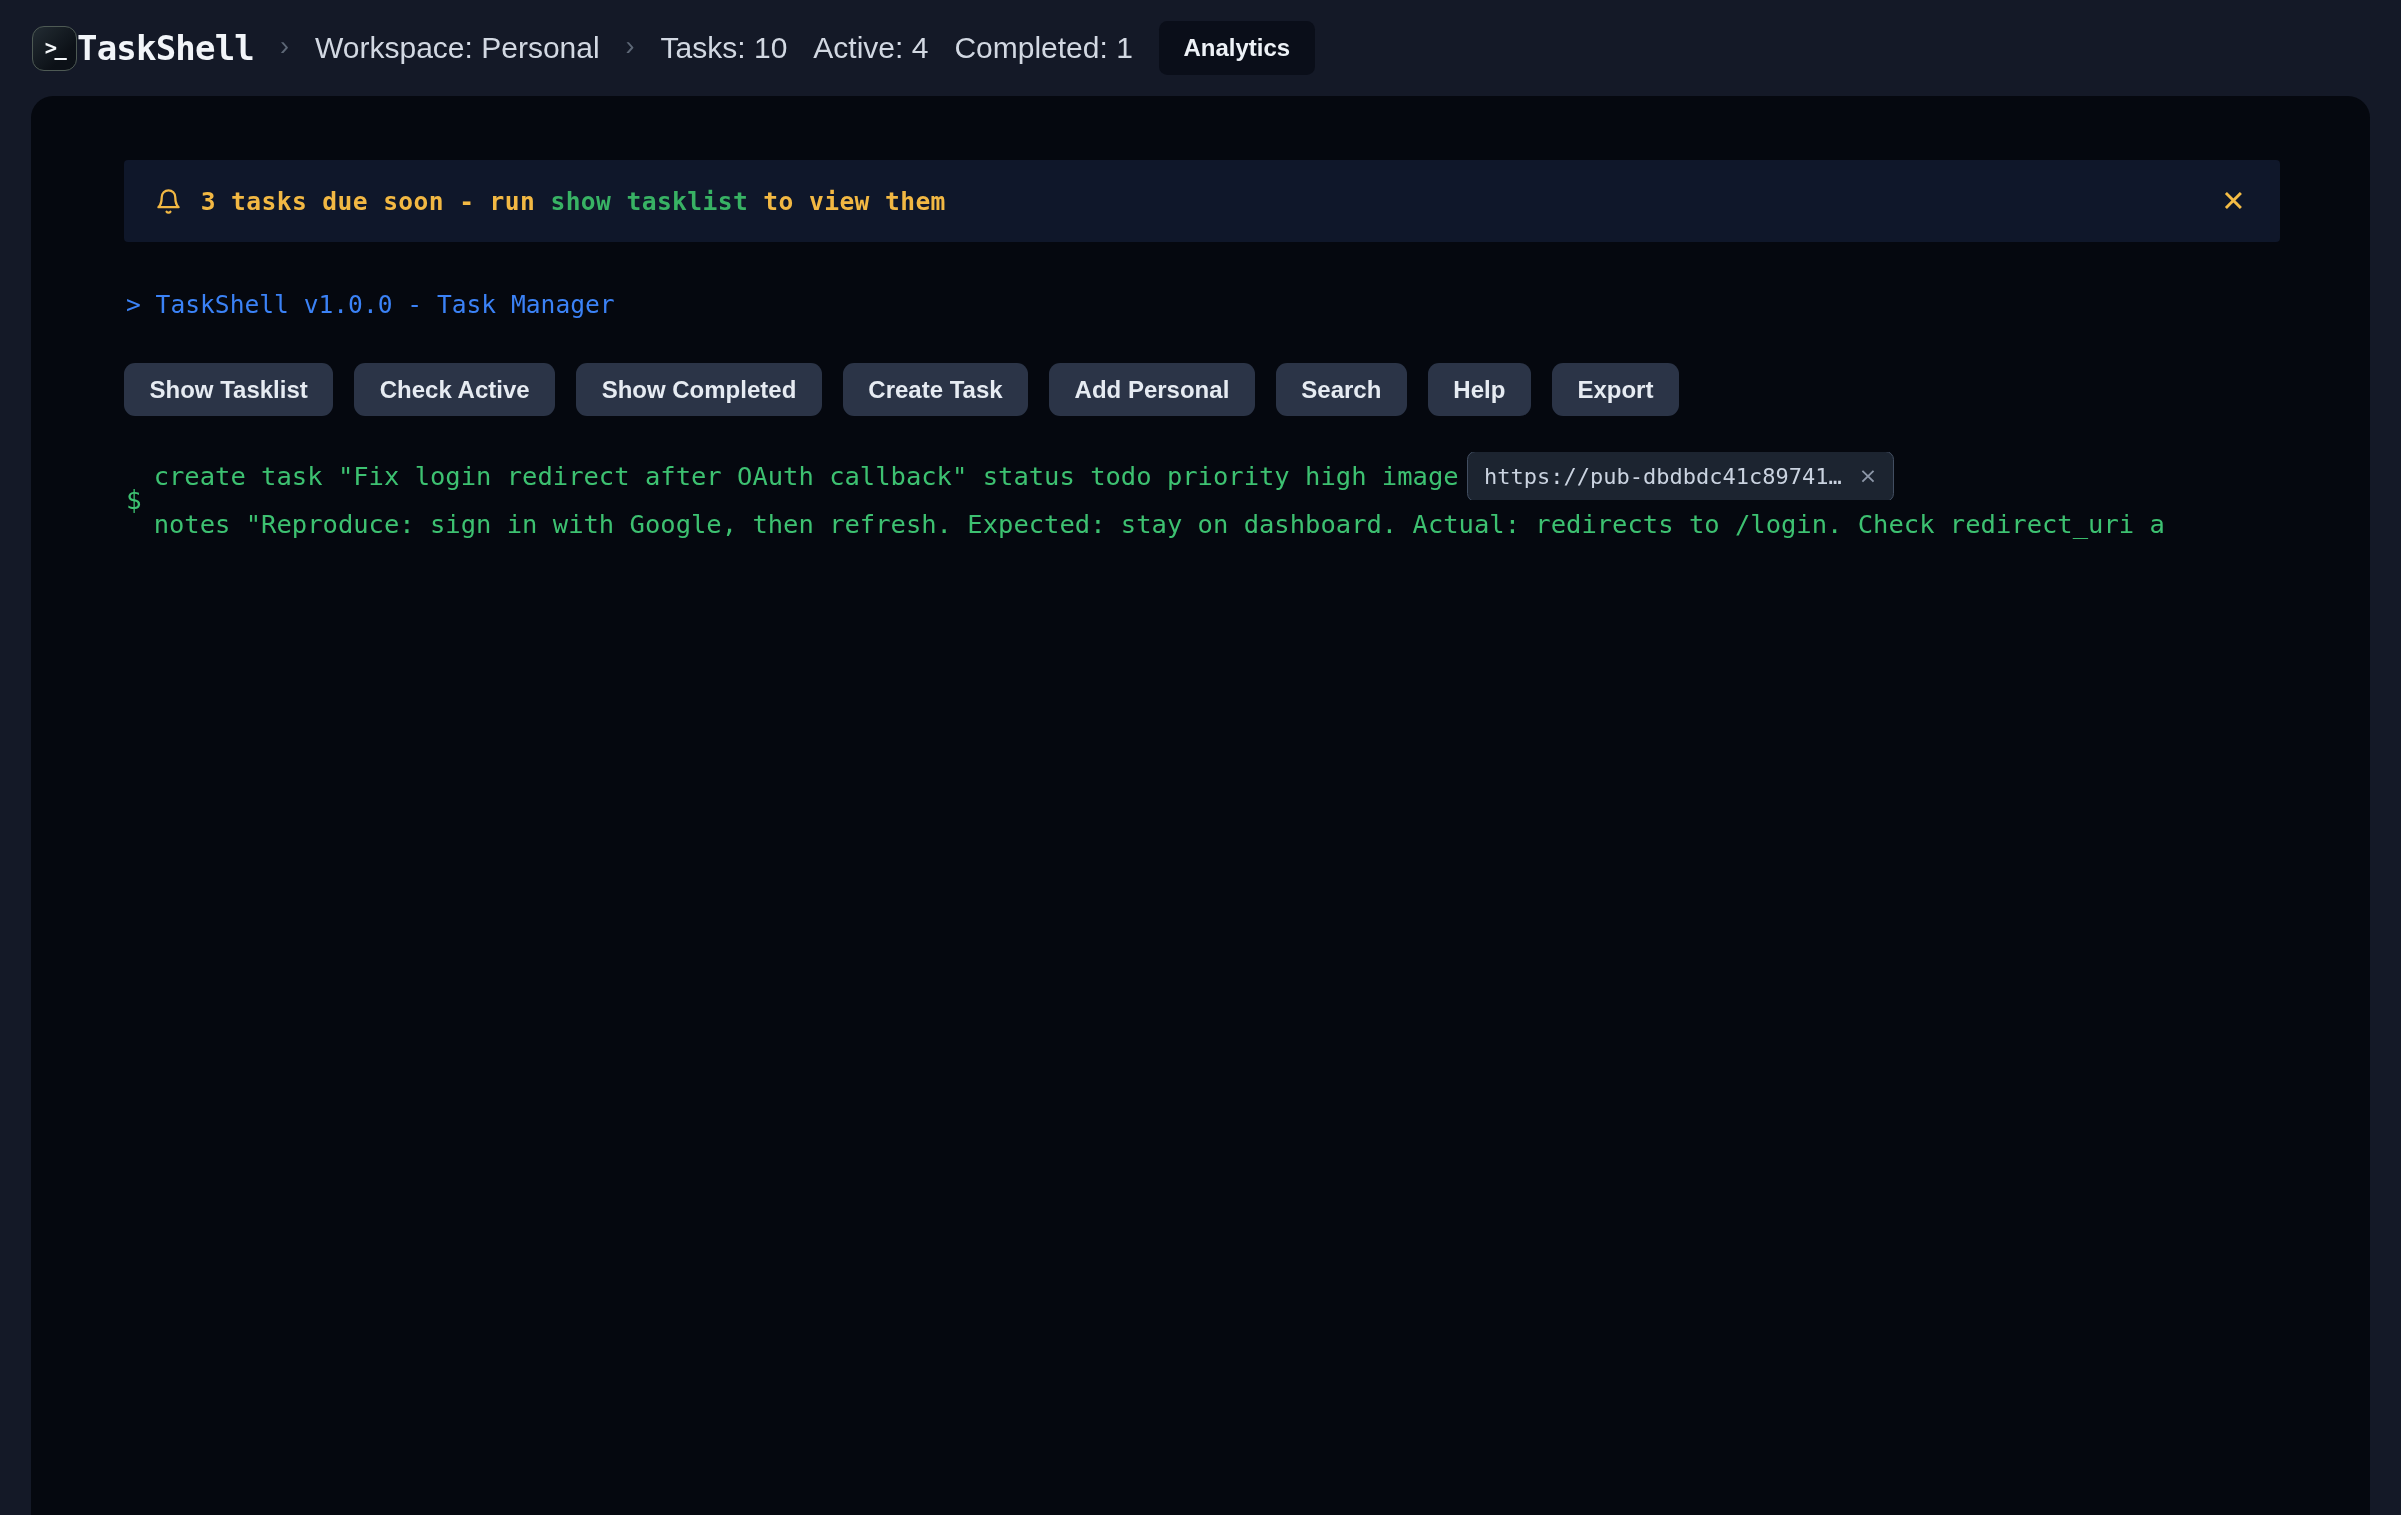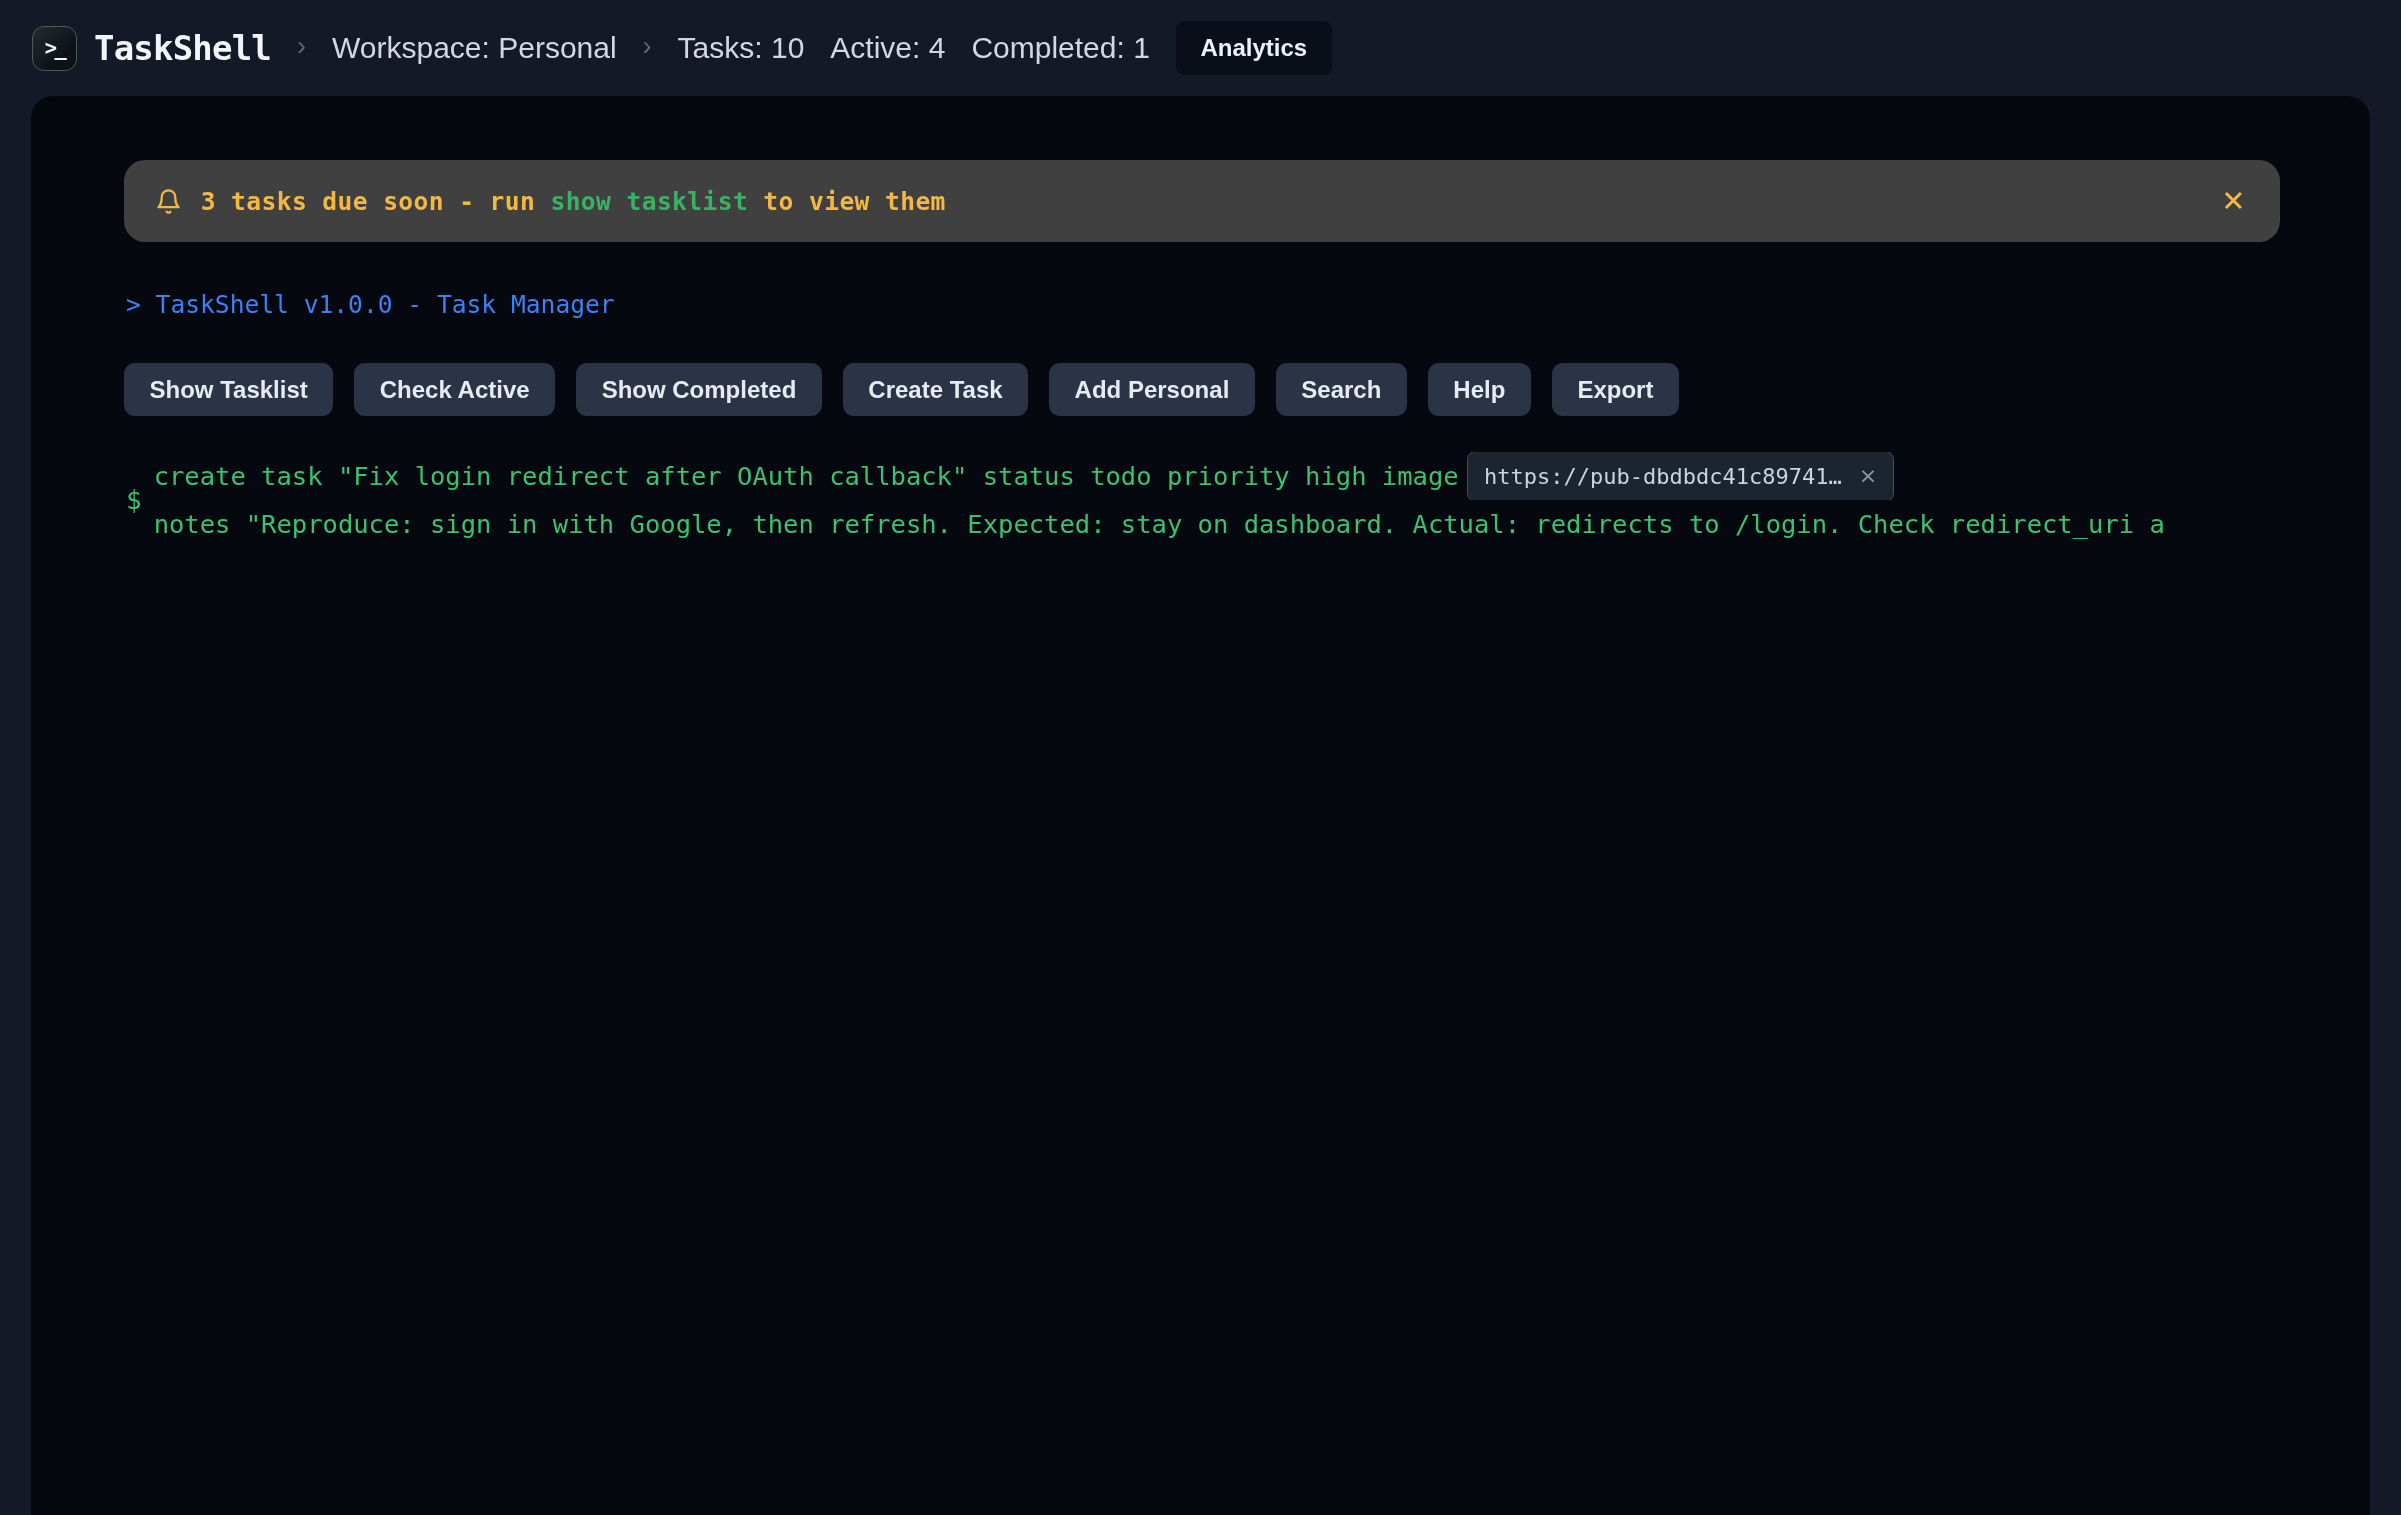--- a/index.html
+++ b/index.html
@@ -29,21 +29,20 @@
     font-size: 20.4px;
     color: #f4f7fa;
     letter-spacing: -2.5px;
     flex: none;
   }
   .app-title {
     font-family: "DejaVu Sans Mono", monospace;
     font-weight: bold;
     font-size: 34px;
     color: #f2f5f9;
-    margin-left: 17px;
     letter-spacing: -0.8px;
   }
   .crumb-sep {
     color: #5d6776;
     font-size: 27px;
     margin: 0 0px;
     transform: translateY(-1.7px);
   }
   .crumb-item, .stat-item {
     color: #d2d8e2;
@@ -71,22 +70,22 @@
     height: 1460px;
     background: #05080f;
     border-radius: 22px 22px 0 0;
     overflow: hidden;
   }
 
   
   .banner {
     margin: 64px 90px 0 93px;
     height: 82px;
-    background: #404040;
-    border-radius: 21px;
+    background: #0f172a;
+    border-radius: 4px;
     display: flex;
     align-items: center;
     padding: 0 31px;
     color: #f2b843;
   }
   .banner .bell { width: 27px; height: 27px; flex: none; margin-right: 18.7px; }
   .banner-text {
     font-family: "DejaVu Sans Mono", monospace;
     font-size: 24.6px;
     font-weight: bold;

